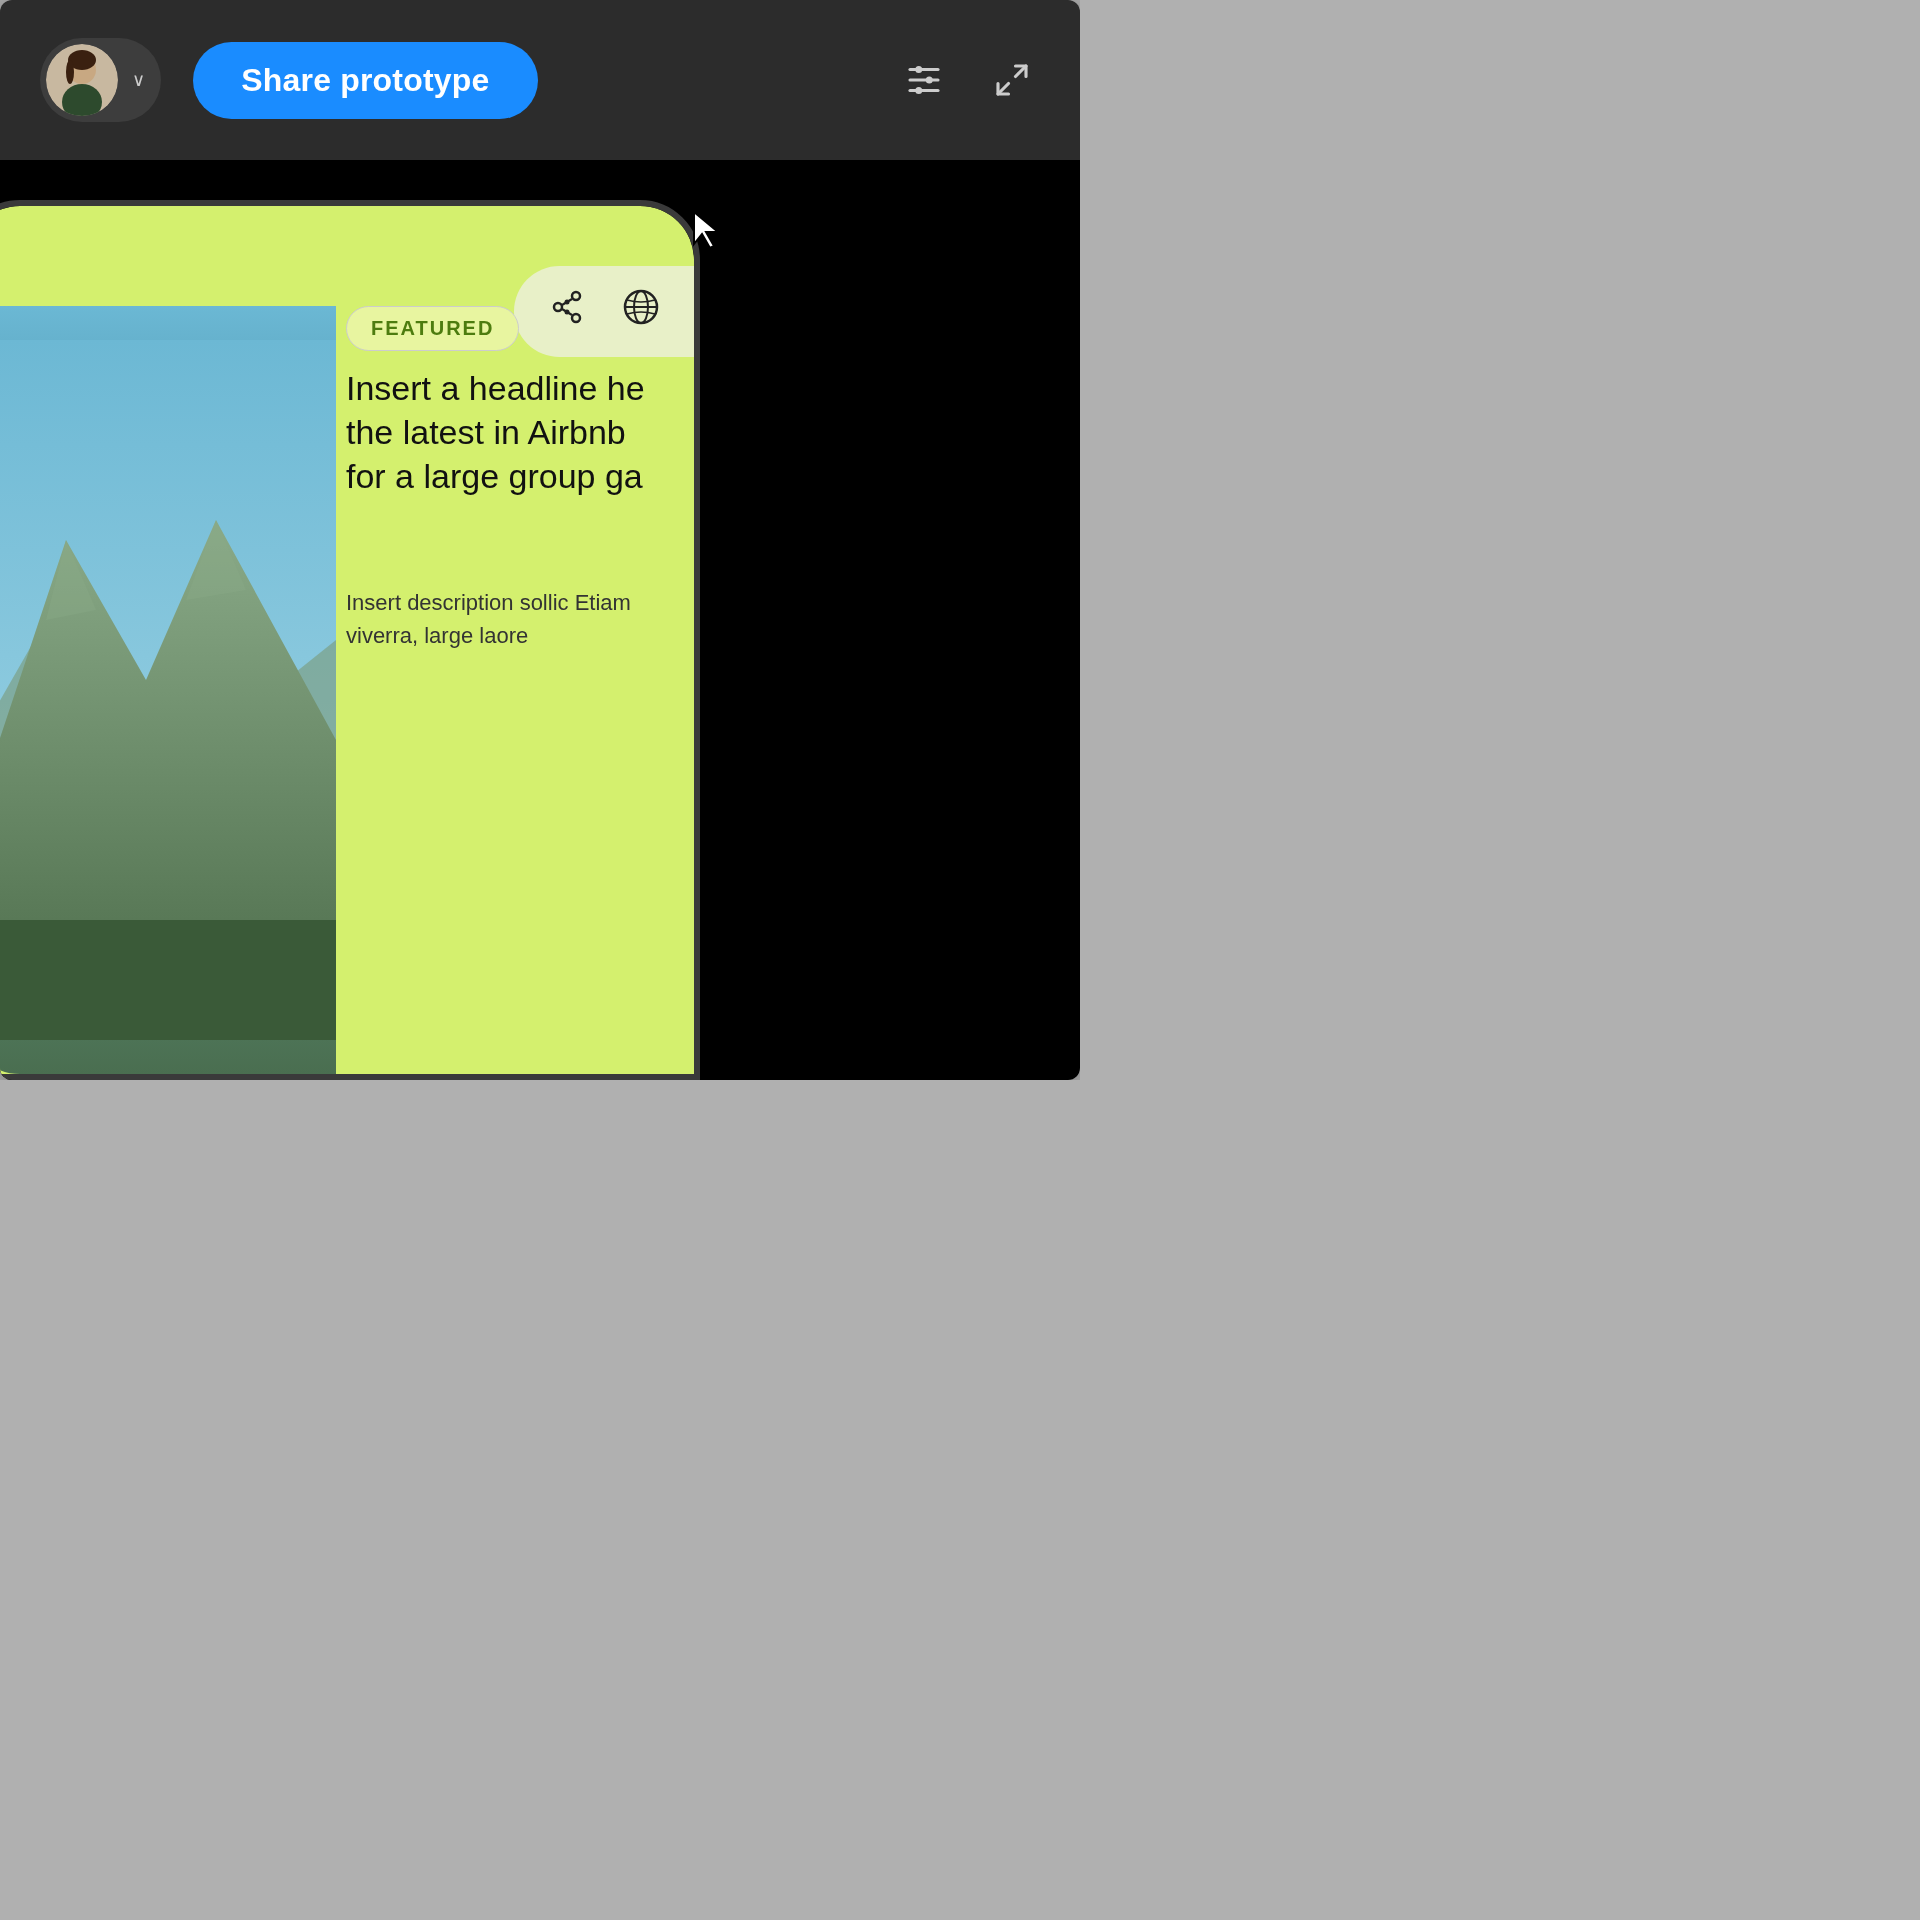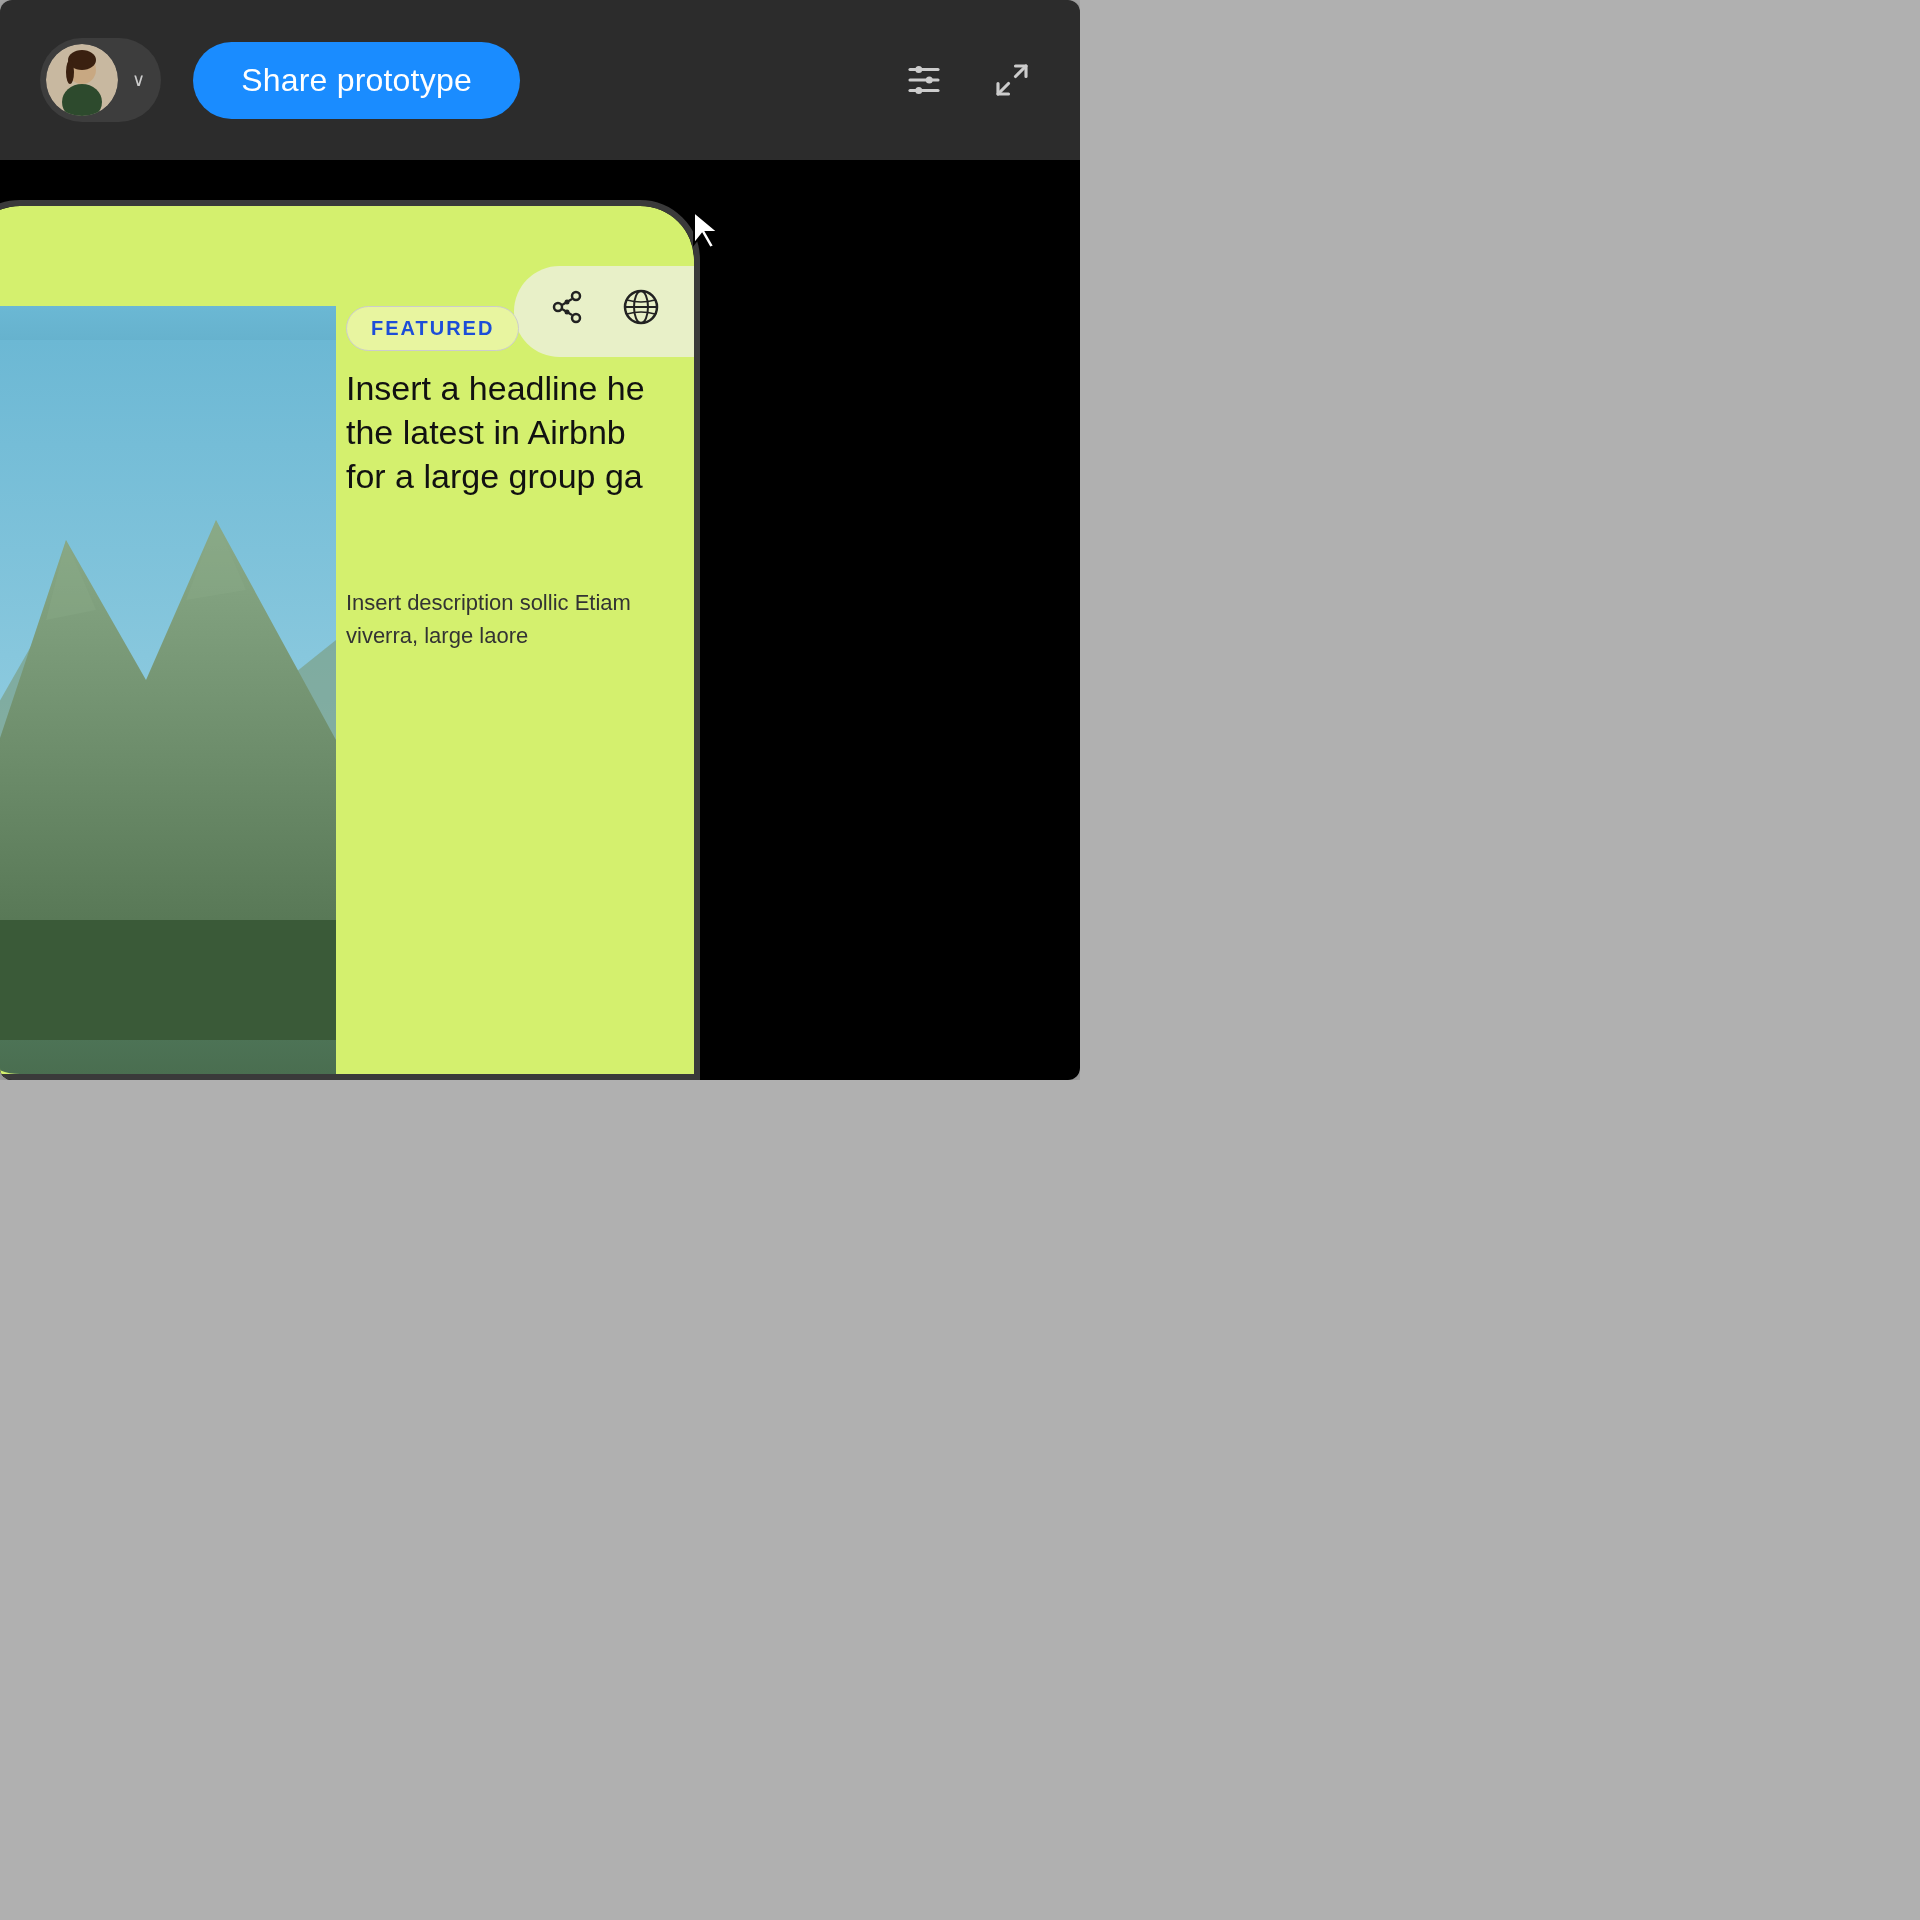--- a/index.html
+++ b/index.html
@@ -65,21 +65,21 @@
       margin-left: 4px;
     }
 
     .share-btn {
       background: #1a8cff;
       color: #fff;
       border: none;
       border-radius: 50px;
       padding: 20px 48px;
       font-size: 32px;
-      font-weight: 400;
+      font-weight: 700;
       cursor: pointer;
       white-space: nowrap;
       letter-spacing: 0.2px;
     }
 
     .spacer { flex: 1; }
 
     .icon-btn {
       background: transparent;
       border: none;
@@ -178,21 +178,21 @@
       position: absolute;
       top: 100px;
       left: 380px;
       background: #e8f5a0;
       border: 1.5px solid #ccc;
       border-radius: 30px;
       padding: 10px 24px;
       font-size: 20px;
       font-weight: 700;
       letter-spacing: 2px;
-      color: #1d4ed8;
+      color: #4d7c0f;
     }
 
     .headline-text {
       position: absolute;
       top: 160px;
       left: 380px;
       right: 40px;
       font-size: 34px;
       font-weight: 400;
       color: #111;

